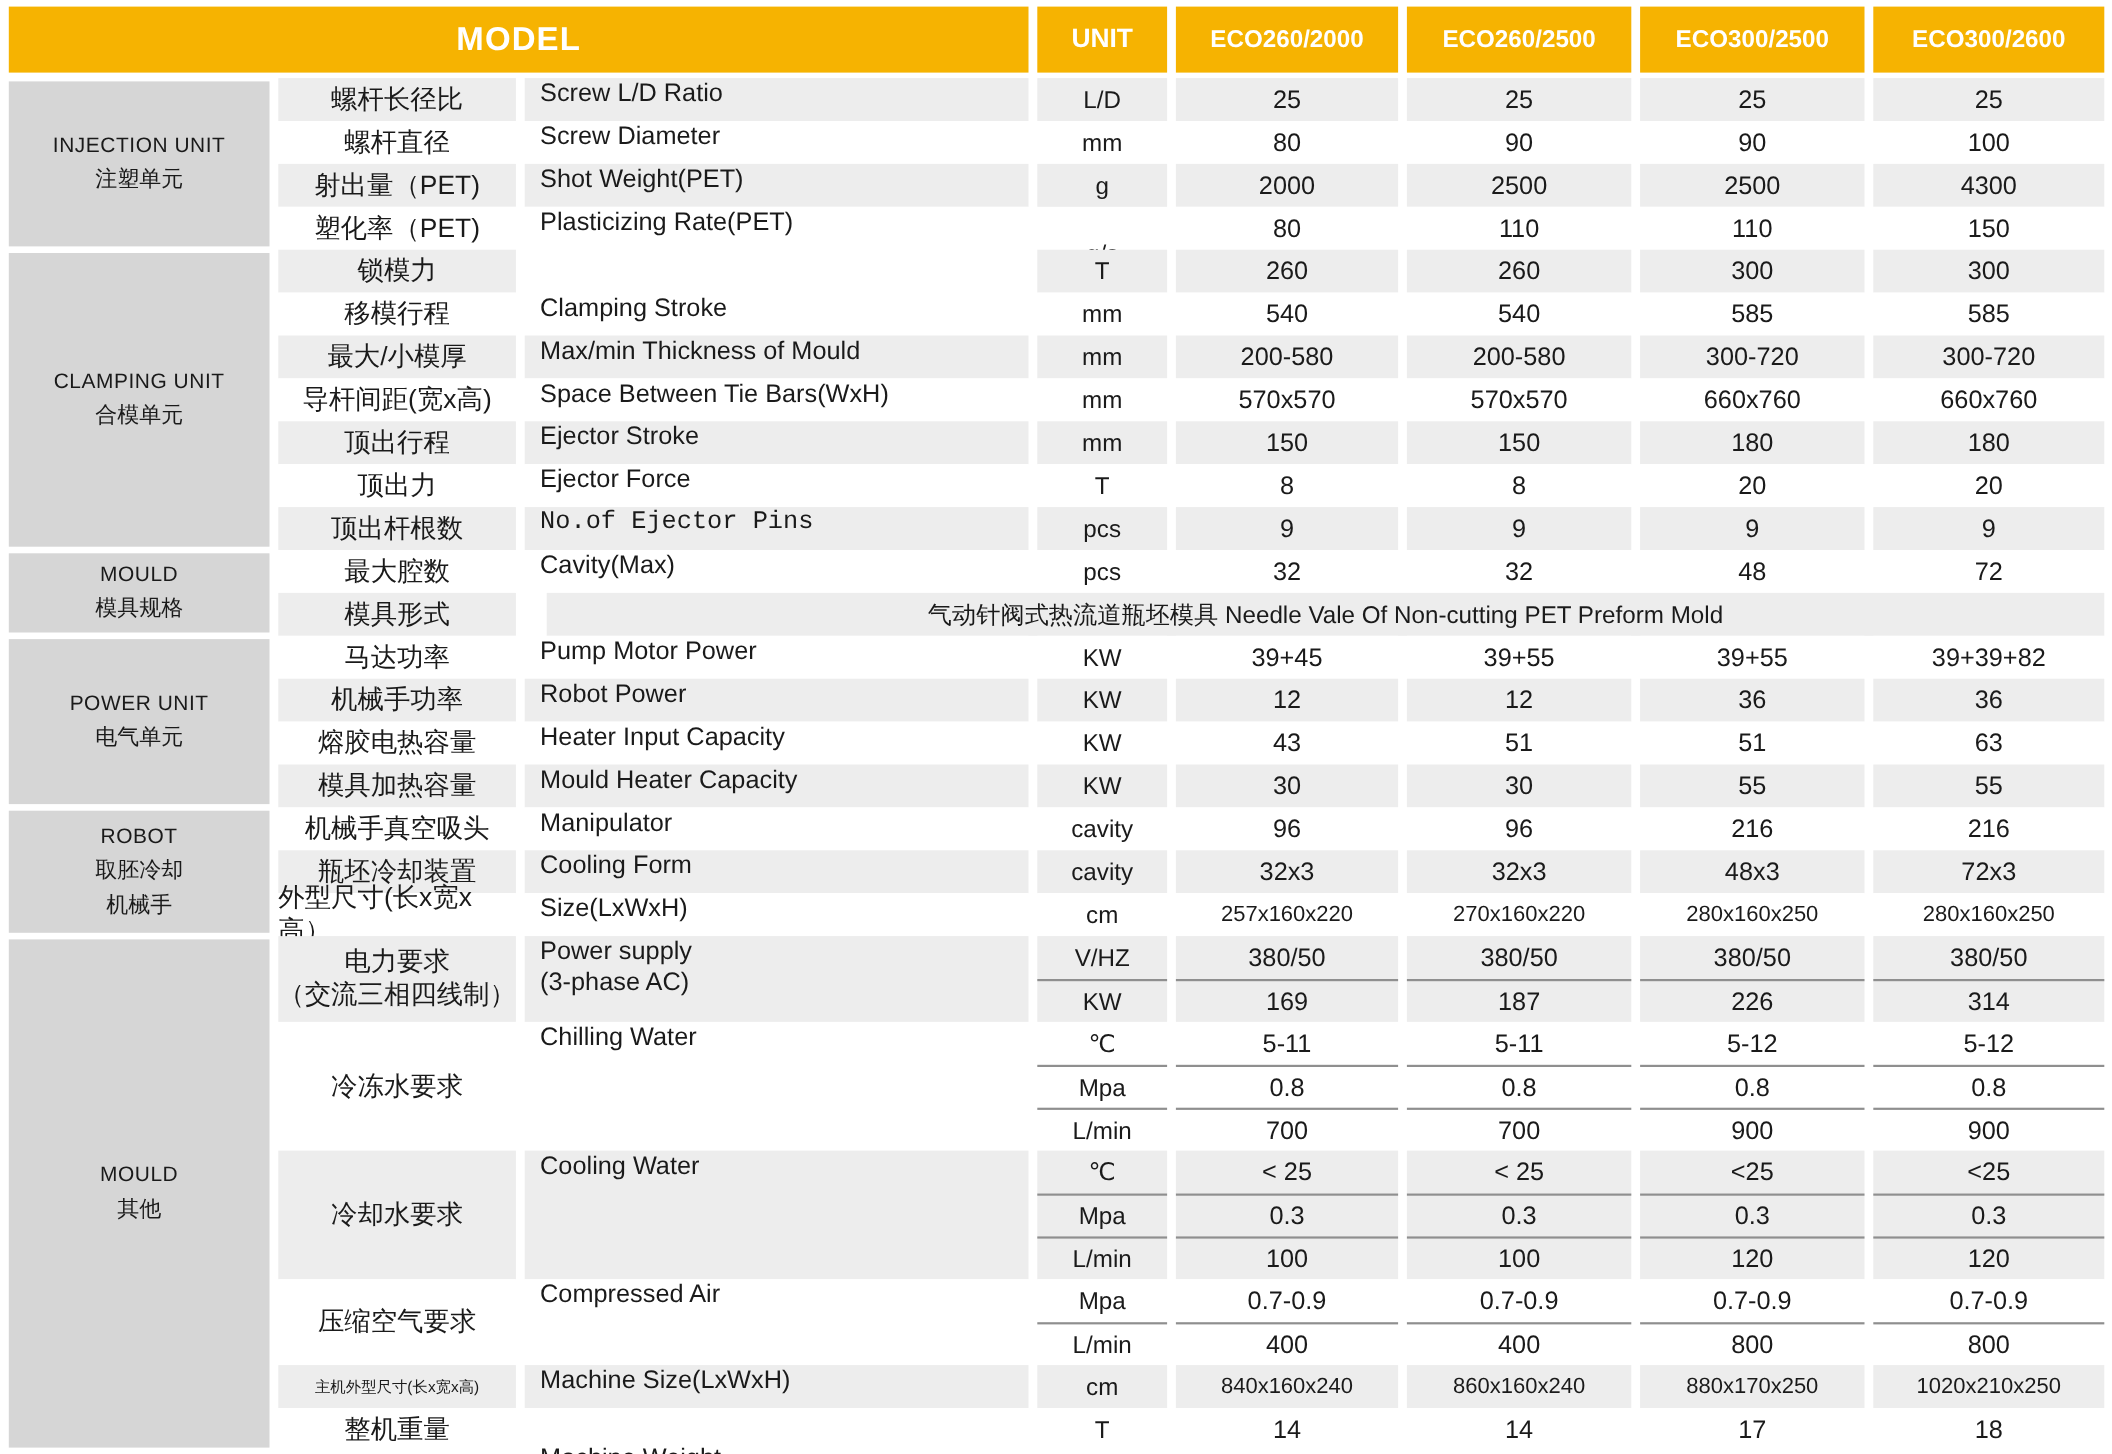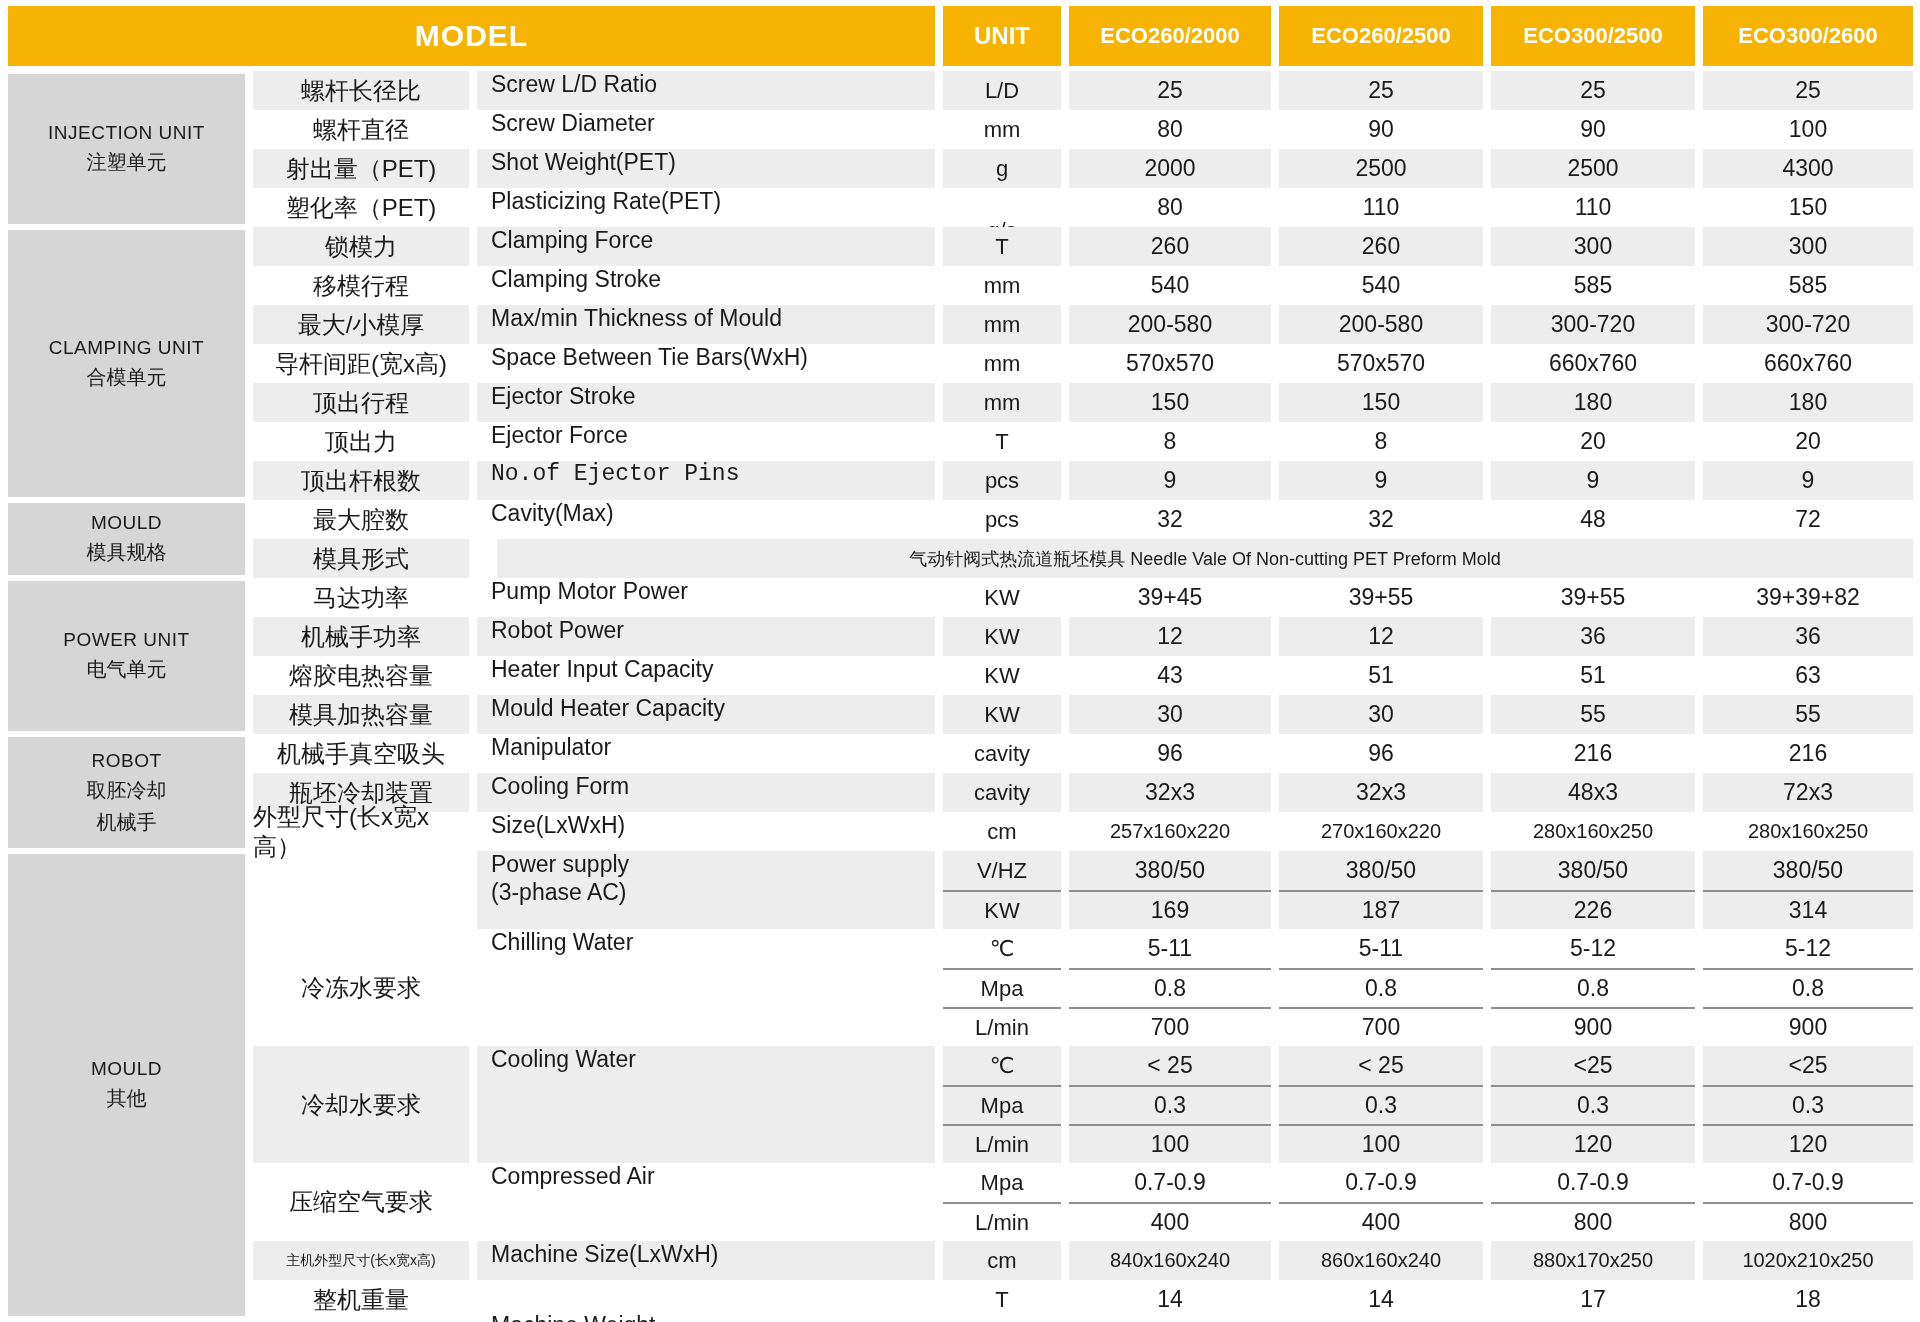--- a/index.html
+++ b/index.html
@@ -38,21 +38,21 @@
 
   .label-zh { font-size:24px; flex-direction:column; line-height:1.25; }
   .label-zh.small { font-size:14px; }
   .label-en {
     justify-content:flex-start; align-items:flex-start; flex-direction:column;
     padding-left:14px; font-size:23px; line-height:1.2; box-sizing:border-box;
   }
   .unitc { font-size:22px; }
   .value { font-size:23px; }
   .value.longval { font-size:20px; }
-  .merged { font-size:18px;margin-left:20px; }
+  .merged { font-size:22px;margin-left:20px; }
   .divider { border-top:2px solid #8F8F8F; box-sizing:border-box; }
 </style>
 </head>
 <body>
 
 <div class="table">
   <div class="header-row">
     <div class="hcell model">MODEL</div>
     <div class="hcell unitH">UNIT</div>
     <div class="hcell m">ECO260/2000</div>
@@ -116,23 +116,20 @@
       <div class="section">
         <div class="group-cell" style="grid-row: 1 / span 7;">
           <div class="group-inner">
             <div class="group-en">CLAMPING UNIT</div>
             <div class="group-zh">合模单元</div>
           </div>
         </div>
         <div class="cell label-zh shade" style="grid-area: 1 / 2 / span 1;">
           <div class="zh-line">锁模力</div>
         </div>
-        <div class="cell label-en shade" style="grid-area: 1 / 3 / span 1;">
-          <div class="en-line">Clamping Force</div>
-        </div>
         <div class="cell unitc shade" style="grid-area: 1 / 4;">T</div>
         <div class="cell value shade" style="grid-area: 1 / 5;">260</div>
         <div class="cell value shade" style="grid-area: 1 / 6;">260</div>
         <div class="cell value shade" style="grid-area: 1 / 7;">300</div>
         <div class="cell value shade" style="grid-area: 1 / 8;">300</div>
         <div class="cell label-zh" style="grid-area: 2 / 2 / span 1;">
           <div class="zh-line">移模行程</div>
         </div>
         <div class="cell label-en" style="grid-area: 2 / 3 / span 1;">
           <div class="en-line">Clamping Stroke</div>
@@ -314,20 +311,24 @@
         <div class="cell value longval" style="grid-area: 3 / 6;">270x160x220</div>
         <div class="cell value longval" style="grid-area: 3 / 7;">280x160x250</div>
         <div class="cell value longval" style="grid-area: 3 / 8;">280x160x250</div>
       </div>
       <div class="section">
         <div class="group-cell" style="grid-row: 1 / span 12;">
           <div class="group-inner">
             <div class="group-en">MOULD</div>
             <div class="group-zh">其他</div>
           </div>
+        </div>
+        <div class="cell label-zh shade" style="grid-area: 1 / 2 / span 2;">
+          <div class="zh-line">电力要求</div>
+          <div class="zh-line">（交流三相四线制）</div>
         </div>
         <div class="cell label-en shade" style="grid-area: 1 / 3 / span 2;">
           <div class="en-line">Power supply</div>
           <div class="en-line">(3-phase AC)</div>
         </div>
         <div class="cell unitc shade" style="grid-area: 1 / 4;">V/HZ</div>
         <div class="cell value shade" style="grid-area: 1 / 5;">380/50</div>
         <div class="cell value shade" style="grid-area: 1 / 6;">380/50</div>
         <div class="cell value shade" style="grid-area: 1 / 7;">380/50</div>
         <div class="cell value shade" style="grid-area: 1 / 8;">380/50</div>

